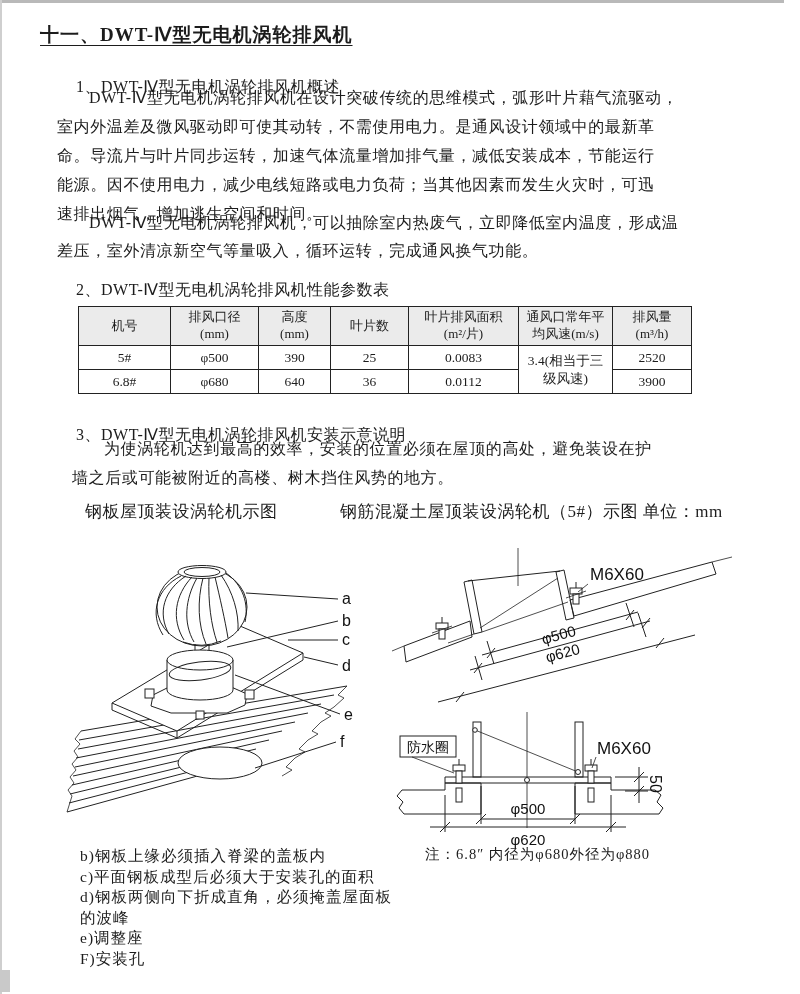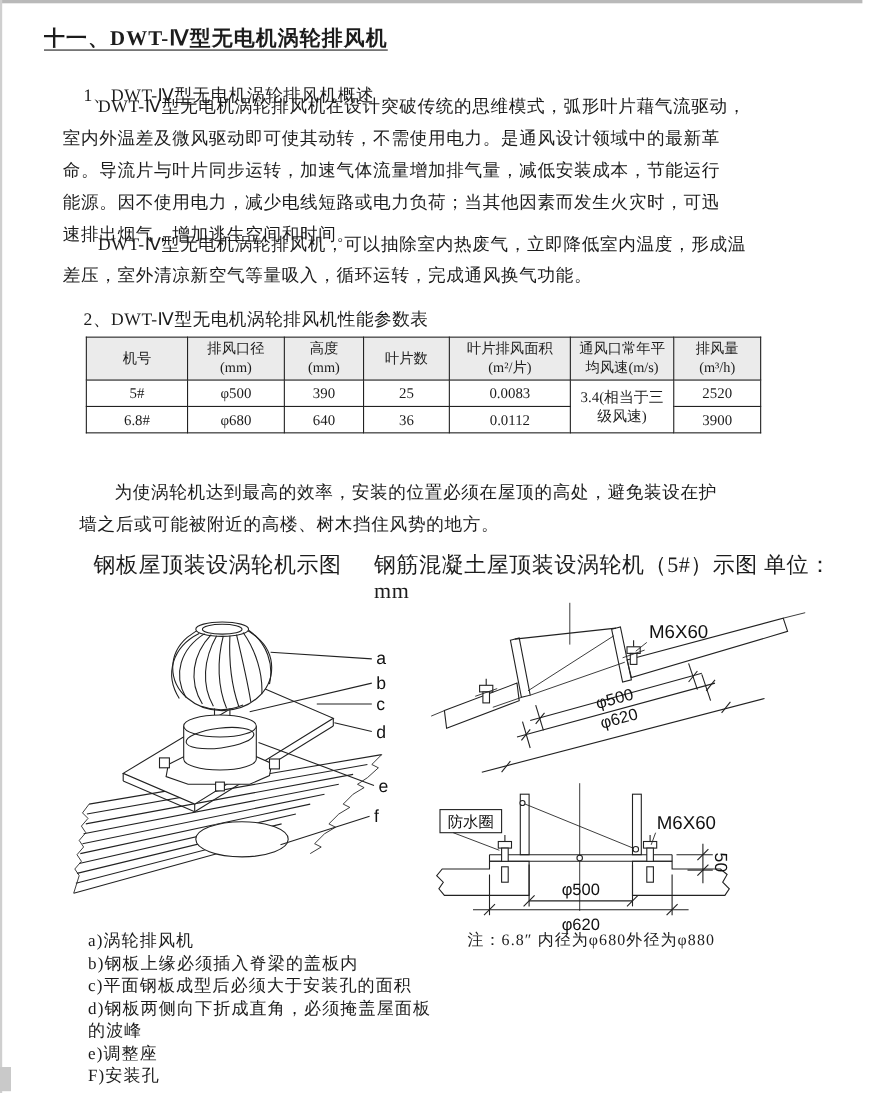--- a/index.html
+++ b/index.html
@@ -24,21 +24,21 @@
   table.spec{
     border-collapse:collapse;table-layout:fixed;width:613px;
     font-size:13px;text-align:center;padding-left:47px;
   }
   table.spec th,table.spec td{
     border:1px solid #222;padding:0 2px;white-space:pre-line;
     font-weight:normal;line-height:1.28;
   }
   table.spec th{background:#ebebeb;height:38px;}
   table.spec td{height:23px;font-size:13.5px;}
-  .caption{font-size:20px;letter-spacing:0.5px;}
+  .caption{font-size:17px;letter-spacing:0.5px;text-align:center;}
   .legend{font-size:15.5px;line-height:20.5px;letter-spacing:1px;}
   .legend div{white-space:pre-line;}
   .note{font-size:14.5px;letter-spacing:1px;text-align:center;}
   svg{display:block;}
   svg line,svg path,svg polygon,svg ellipse,svg circle,svg rect{
     stroke:#222;stroke-width:1;fill:none;
   }
   svg .wfill{fill:#ffffff;}
   svg .thin{stroke-width:0.8;}
   svg text{stroke:none;fill:#111;font-family:"Liberation Sans",sans-serif;}
@@ -105,20 +105,21 @@
         <td>φ680</td>
         <td>640</td>
         <td>36</td>
         <td>0.0112</td>
         <td>3900</td>
       </tr>
     </tbody>
       </table>
   </div>
 
+  <div class="abs sec-heading" style="left:76px;top:409px;">3、DWT-Ⅳ型无电机涡轮排风机安装示意说明</div>
   <div class="abs para" style="left:72px;top:434px;width:700px;">为使涡轮机达到最高的效率，安装的位置必须在屋顶的高处，避免装设在护
 墙之后或可能被附近的高楼、树木挡住风势的地方。</div>
 
   <div class="abs caption" style="left:85px;top:500px;">钢板屋顶装设涡轮机示图</div>
   <div class="abs caption" style="left:340px;top:500px;">钢筋混凝土屋顶装设涡轮机（5#）示图 单位：mm</div>
 
   <svg class="abs" style="left:45px;top:543px;" width="330" height="282" viewBox="0 0 330 282">
 
     <g>
       <line x1="36" y1="188" x2="302" y2="143"></line>
@@ -320,21 +321,20 @@
         <line x1="50" y1="292" x2="60" y2="282"></line>
         <line x1="216" y1="292" x2="226" y2="282"></line>
       </g>
       <text x="138" y="305" font-size="15" text-anchor="middle">φ620</text>
     </g>
   </svg>
 
   <div class="abs note" style="left:425px;top:845px;">注：6.8″ 内径为φ680外径为φ880</div>
 
   <div class="abs legend" style="left:80px;top:846px;width:340px;">
-    <div>a)涡轮排风机</div>
     <div>b)钢板上缘必须插入脊梁的盖板内</div>
     <div>c)平面钢板成型后必须大于安装孔的面积</div>
     <div>d)钢板两侧向下折成直角，必须掩盖屋面板
 的波峰</div>
     <div>e)调整座</div>
     <div>F)安装孔</div>
   </div>
 </div>
 
 </body></html>

